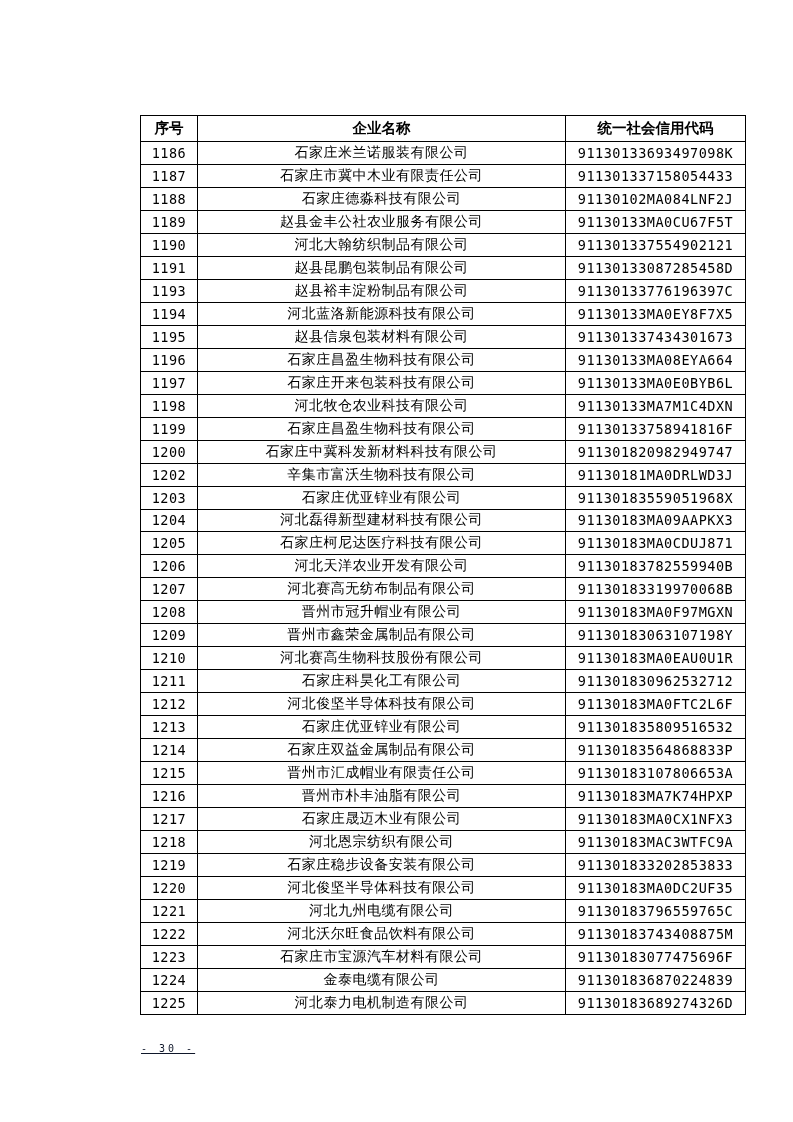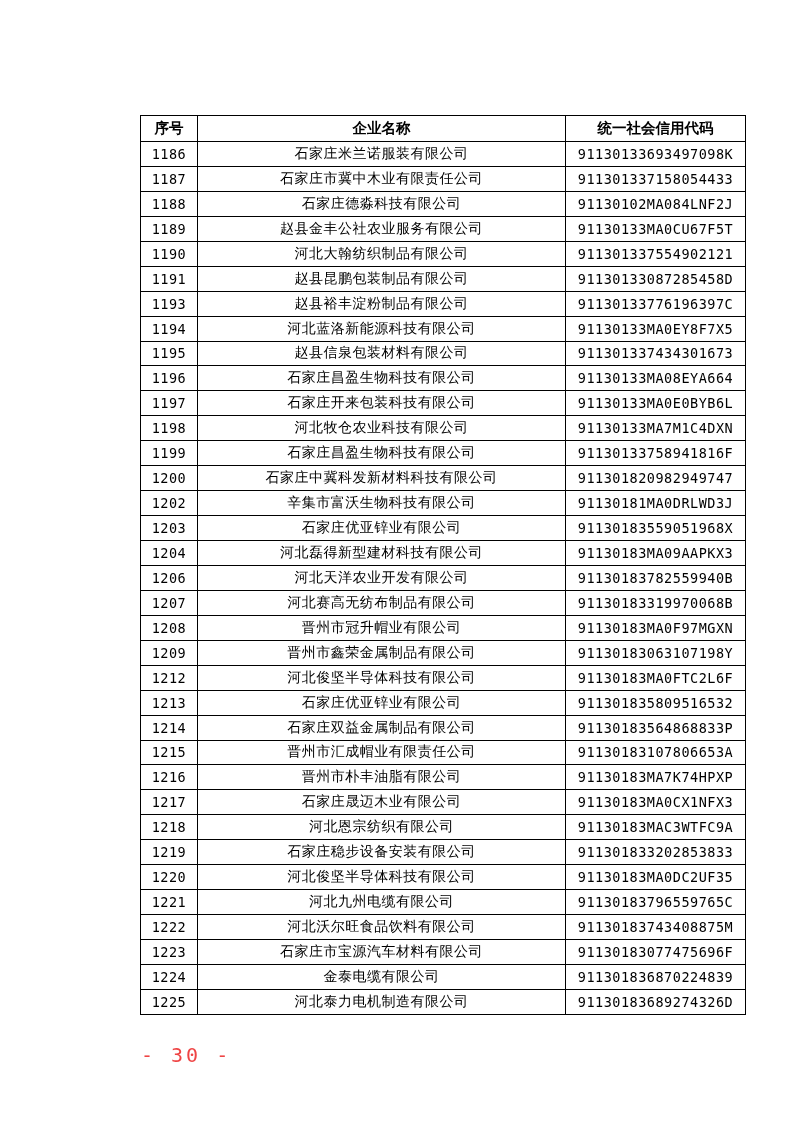--- a/index.html
+++ b/index.html
@@ -49,23 +49,24 @@
   td.name-cell {
     font-family: "DejaVu Sans", sans-serif;
     font-size: 14px;
     letter-spacing: 0.5px;
   }
   .page-number {
     position: absolute;
     left: 96px;
     top: 1043px;
     font-family: "DejaVu Sans Mono", monospace;
-    font-size: 20px;
+    font-size: 10px;
     letter-spacing: 3px;
-    color: #ef4444;
+    color: #0f172a;
+    text-decoration: underline;
   }
 </style>
 </head>
 <body>
 
 <div class="page">
 
   <table class="company-table">
     <colgroup>
       <col style="width:57px">
@@ -159,40 +160,55 @@
           <td class="serial-cell">1203</td>
           <td class="name-cell">石家庄优亚锌业有限公司</td>
           <td class="code-cell">91130183559051968X</td>
         </tr>
         <tr>
           <td class="serial-cell">1204</td>
           <td class="name-cell">河北磊得新型建材科技有限公司</td>
           <td class="code-cell">91130183MA09AAPKX3</td>
         </tr>
         <tr>
+          <td class="serial-cell">1205</td>
+          <td class="name-cell">石家庄柯尼达医疗科技有限公司</td>
+          <td class="code-cell">91130183MA0CDUJ871</td>
+        </tr>
+        <tr>
           <td class="serial-cell">1206</td>
           <td class="name-cell">河北天洋农业开发有限公司</td>
           <td class="code-cell">91130183782559940B</td>
         </tr>
         <tr>
           <td class="serial-cell">1207</td>
           <td class="name-cell">河北赛高无纺布制品有限公司</td>
           <td class="code-cell">91130183319970068B</td>
         </tr>
         <tr>
           <td class="serial-cell">1208</td>
           <td class="name-cell">晋州市冠升帽业有限公司</td>
           <td class="code-cell">91130183MA0F97MGXN</td>
         </tr>
         <tr>
           <td class="serial-cell">1209</td>
           <td class="name-cell">晋州市鑫荣金属制品有限公司</td>
           <td class="code-cell">91130183063107198Y</td>
         </tr>
         <tr>
+          <td class="serial-cell">1210</td>
+          <td class="name-cell">河北赛高生物科技股份有限公司</td>
+          <td class="code-cell">91130183MA0EAU0U1R</td>
+        </tr>
+        <tr>
+          <td class="serial-cell">1211</td>
+          <td class="name-cell">石家庄科昊化工有限公司</td>
+          <td class="code-cell">911301830962532712</td>
+        </tr>
+        <tr>
           <td class="serial-cell">1212</td>
           <td class="name-cell">河北俊坚半导体科技有限公司</td>
           <td class="code-cell">91130183MA0FTC2L6F</td>
         </tr>
         <tr>
           <td class="serial-cell">1213</td>
           <td class="name-cell">石家庄优亚锌业有限公司</td>
           <td class="code-cell">911301835809516532</td>
         </tr>
         <tr>

